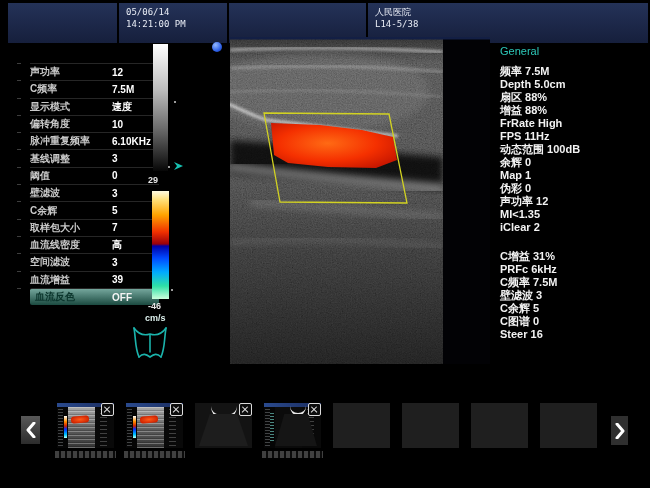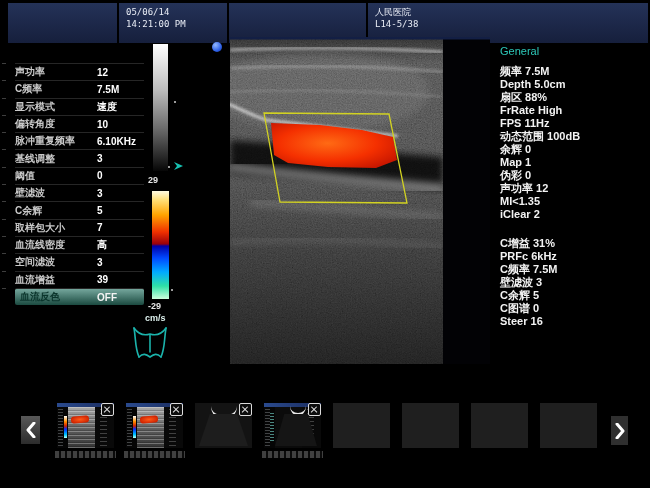--- a/index.html
+++ b/index.html
@@ -11,21 +11,21 @@
   .s1{left:8px;width:109px;}
   .s2{left:119px;width:108px;}
   .s3{left:229px;width:137px;}
   .s4{left:368px;width:280px;}
   .seg .ln{font-family:"DejaVu Sans Mono",monospace;font-size:9px;line-height:12px;
            color:#e8ecf5;padding-left:7px;}
   .s2,.s4{padding-top:0;}
   .seg .ln:first-child{margin-top:3px;}
 
   
-  .params{position:absolute;left:15px;top:63px;width:129px;}
+  .params{position:absolute;left:30px;top:63px;width:129px;}
   .prow{position:relative;display:flex;align-items:center;height:16.3px;border-top:1px solid #262626;}
   .prow::before{content:"";position:absolute;left:-13px;top:-1px;width:4px;height:1px;background:#3e3e3e;}
   .plabel{flex:1;font-size:10px;font-weight:bold;color:#c9c9c9;white-space:nowrap;}
   .pvalue{width:47px;font-size:10px;font-weight:bold;color:#fff;white-space:nowrap;}
   .prow.hl{background:linear-gradient(#74a69c,#1b4a40);border-radius:2px;}
   .prow.hl .plabel{color:#0b352c;padding-left:5px;}
   .prow.hl .pvalue{color:#f4f4f4;}
 
   
   .graybar{position:absolute;left:153px;top:44px;width:15px;height:127px;
@@ -182,21 +182,21 @@
 
       <div class="prow hl">
         <span class="plabel">血流反色</span>
         <span class="pvalue">OFF</span>
       </div>
     </div>
 
   <div class="graybar"></div>
   <div class="vlabel vmax">29</div>
   <div class="colorbar"></div>
-  <div class="vlabel vmin">-29</div>
+  <div class="vlabel vmin">-46</div>
   <div class="vlabel vunit">cm/s</div>
   <svg class="fmark" width="12" height="10">
     <polygon points="2,1 11,5 2,9 5,5" fill="#17c2b2"></polygon>
   </svg>
   <span class="fdot d1"></span>
   <span class="fdot d2"></span>
   <span class="fdot d3"></span>
   <div class="bluedot"></div>
 
   <svg class="bodymark" width="40" height="38">
@@ -259,20 +259,21 @@
   <div class="rpanel">
     <div class="rtitle">General</div>
     <div>
 
         <div class="rline">频率 7.5M</div>
 
         <div class="rline">Depth 5.0cm</div>
 
         <div class="rline">扇区 88%</div>
 
+        <div class="rline">增益 88%</div>
 
         <div class="rline">FrRate High</div>
 
         <div class="rline">FPS 11Hz</div>
 
         <div class="rline">动态范围 100dB</div>
 
         <div class="rline">余辉 0</div>
 
         <div class="rline">Map 1</div>

